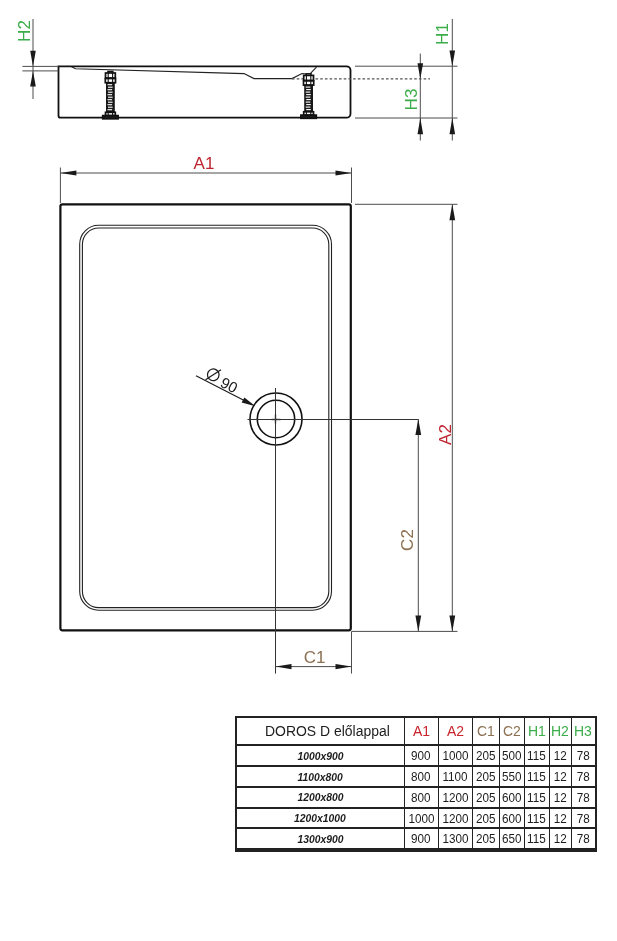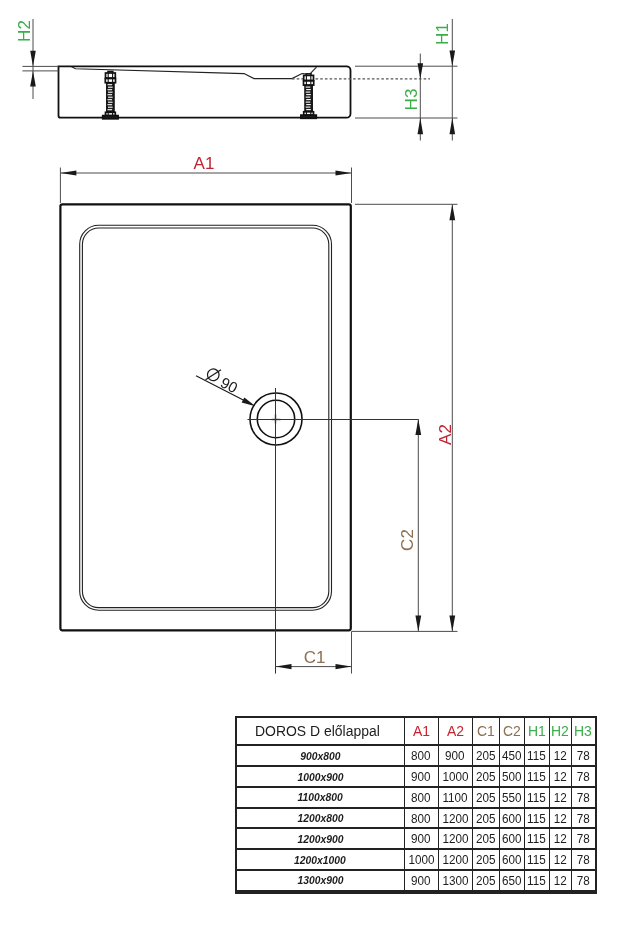--- a/index.html
+++ b/index.html
@@ -6,21 +6,21 @@
   #canvas{position:relative;width:617px;height:941px;background:#fff;overflow:hidden;
           font-family:"Liberation Sans",sans-serif;}
   svg{position:absolute;left:0;top:0;}
   #tablewrap{position:absolute;left:235px;top:716px;}
   table{border-collapse:collapse;table-layout:fixed;font-family:"Liberation Sans",sans-serif;border:2.4px solid #222;border-bottom:4px solid #222;}
   td{border-left:1px solid #222;border-right:1px solid #222;border-top:2.9px solid #222;
      border-bottom:2.9px solid #222;text-align:center;vertical-align:middle;
      padding:0;color:#1c1c1c;overflow:hidden;white-space:nowrap;}
   tr.hdr td{height:26.4px;font-size:15.5px;}
   tr.data td{height:18.75px;}
-  td.name{font-size:15.5px;text-align:center;padding-left:8px;}
+  td.name{font-size:15.5px;text-align:right;padding-left:8px;}
   td.size{font-style:italic;font-weight:bold;font-size:11.5px;}
   td.num{font-size:13px;}
   .sq{display:inline-block;transform:scaleX(0.9);}
   .sqL{display:inline-block;transform:scaleX(0.9);transform-origin:0 50%;}
   .red{color:#c9232e;}
   .grn{color:#3bad49;}
   .brn{color:#8b7051;}
 </style>
 </head>
 <body>
@@ -230,30 +230,20 @@
             <td class="name"><span class="sqL">DOROS D előlappal</span></td>
             <td class="red"><span class="sq">A1</span></td>
             <td class="red"><span class="sq">A2</span></td>
             <td class="brn"><span class="sq">C1</span></td>
             <td class="brn"><span class="sq">C2</span></td>
             <td class="grn"><span class="sq">H1</span></td>
             <td class="grn"><span class="sq">H2</span></td>
             <td class="grn"><span class="sq">H3</span></td>
           </tr>
 
- <tr class="data">
-            <td class="size"><span class="sq">900x800</span></td>
-            <td class="num"><span class="sq">800</span></td>
-            <td class="num"><span class="sq">900</span></td>
-            <td class="num"><span class="sq">205</span></td>
-            <td class="num"><span class="sq">450</span></td>
-            <td class="num"><span class="sq">115</span></td>
-            <td class="num"><span class="sq">12</span></td>
-            <td class="num"><span class="sq">78</span></td>
-          </tr>
 
 
  <tr class="data">
             <td class="size"><span class="sq">1000x900</span></td>
             <td class="num"><span class="sq">900</span></td>
             <td class="num"><span class="sq">1000</span></td>
             <td class="num"><span class="sq">205</span></td>
             <td class="num"><span class="sq">500</span></td>
             <td class="num"><span class="sq">115</span></td>
             <td class="num"><span class="sq">12</span></td>
@@ -276,30 +266,20 @@
             <td class="size"><span class="sq">1200x800</span></td>
             <td class="num"><span class="sq">800</span></td>
             <td class="num"><span class="sq">1200</span></td>
             <td class="num"><span class="sq">205</span></td>
             <td class="num"><span class="sq">600</span></td>
             <td class="num"><span class="sq">115</span></td>
             <td class="num"><span class="sq">12</span></td>
             <td class="num"><span class="sq">78</span></td>
           </tr>
 
- <tr class="data">
-            <td class="size"><span class="sq">1200x900</span></td>
-            <td class="num"><span class="sq">900</span></td>
-            <td class="num"><span class="sq">1200</span></td>
-            <td class="num"><span class="sq">205</span></td>
-            <td class="num"><span class="sq">600</span></td>
-            <td class="num"><span class="sq">115</span></td>
-            <td class="num"><span class="sq">12</span></td>
-            <td class="num"><span class="sq">78</span></td>
-          </tr>
 
  <tr class="data">
             <td class="size"><span class="sq">1200x1000</span></td>
             <td class="num"><span class="sq">1000</span></td>
             <td class="num"><span class="sq">1200</span></td>
             <td class="num"><span class="sq">205</span></td>
             <td class="num"><span class="sq">600</span></td>
             <td class="num"><span class="sq">115</span></td>
             <td class="num"><span class="sq">12</span></td>
             <td class="num"><span class="sq">78</span></td>

